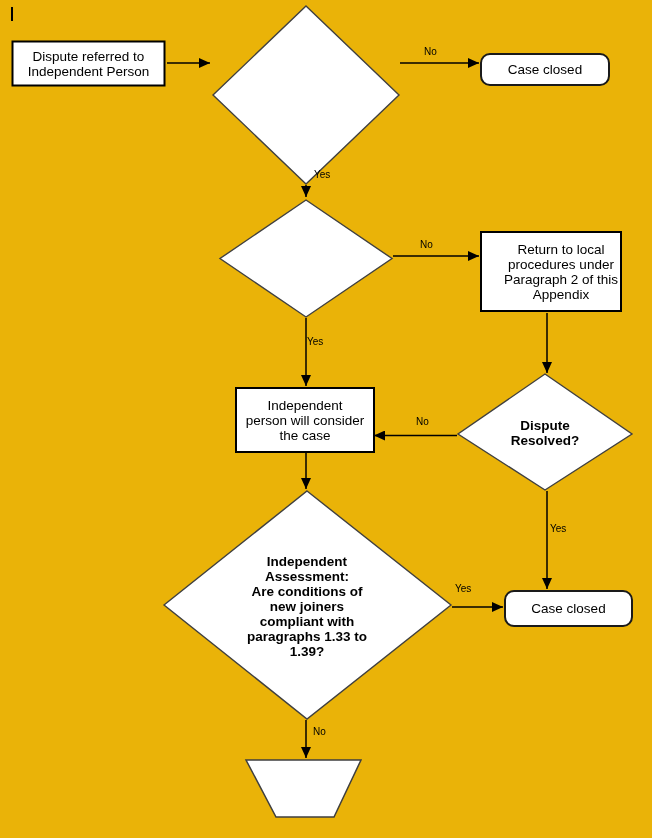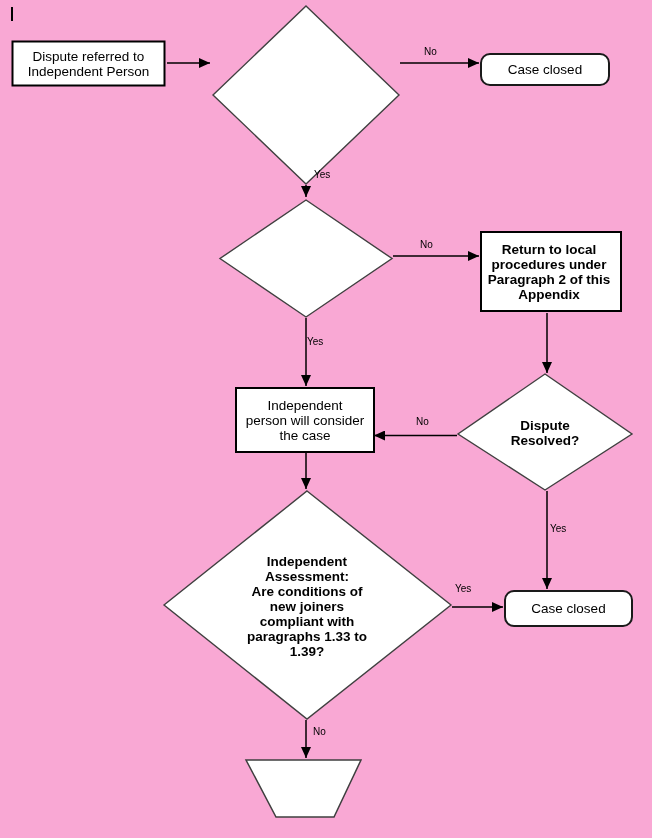--- a/index.html
+++ b/index.html
@@ -1,19 +1,19 @@
 <!DOCTYPE html>
 <html><head>
 <meta charset="utf-8">
 <style>
   html, body { margin:0; padding:0; background:#ffffff; }
   .canvas {
     position:relative;
     width:652px; height:838px;
-    background:#f9a8d4;
+    background:#eab308;
     font-family:"Liberation Sans", sans-serif;
     color:#000;
     overflow:hidden;
   }
   .canvas svg { position:absolute; left:0; top:0; }
   .node-text {
     position:absolute;
     display:flex; align-items:center; justify-content:center;
     text-align:center;
     white-space:pre-line;
@@ -76,21 +76,21 @@
     <line x1="306" y1="720" x2="306" y2="758" stroke="#000" stroke-width="1.5" marker-end="url(#ah)"></line>
   </svg>
 
   <div class="node-text" style="left:14px; top:43px; width:149px; height:41px;">Dispute referred to
 Independent Person</div>
 
 
   <div class="node-text" style="left:483px; top:55px; width:124px; height:29px;">Case closed</div>
 
 
-  <div class="node-text" style="left:469px; top:234px; width:160px; height:75px;font-weight:bold;">Return to local
+  <div class="node-text" style="left:481px; top:234px; width:160px; height:75px;">Return to local
 procedures under
 Paragraph 2 of this
 Appendix</div>
 
   <div class="node-text" style="left:238px; top:390px; width:134px; height:60px;">Independent
 person will consider
 the case</div>
 
   <div class="node-text bold" style="left:475px; top:404px; width:140px; height:58px;">Dispute
 Resolved?</div>

